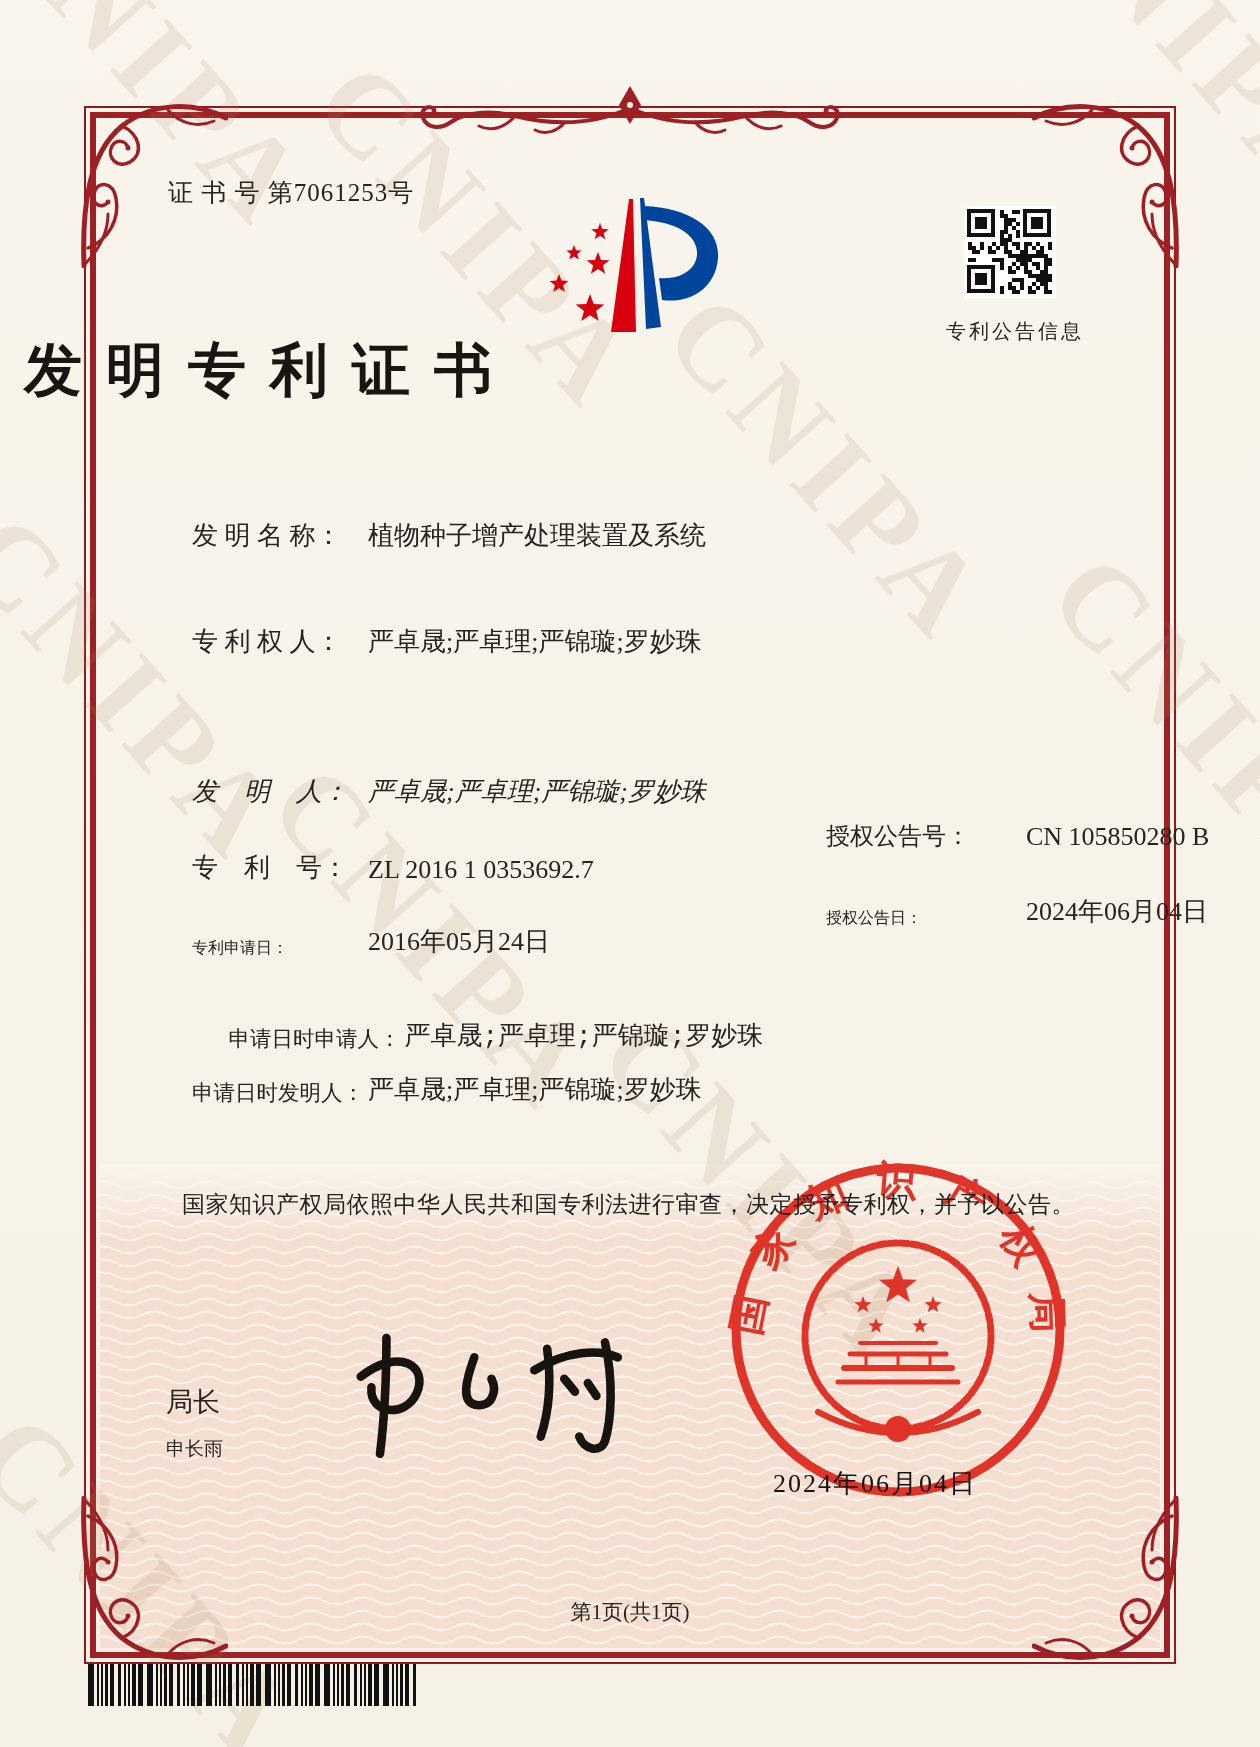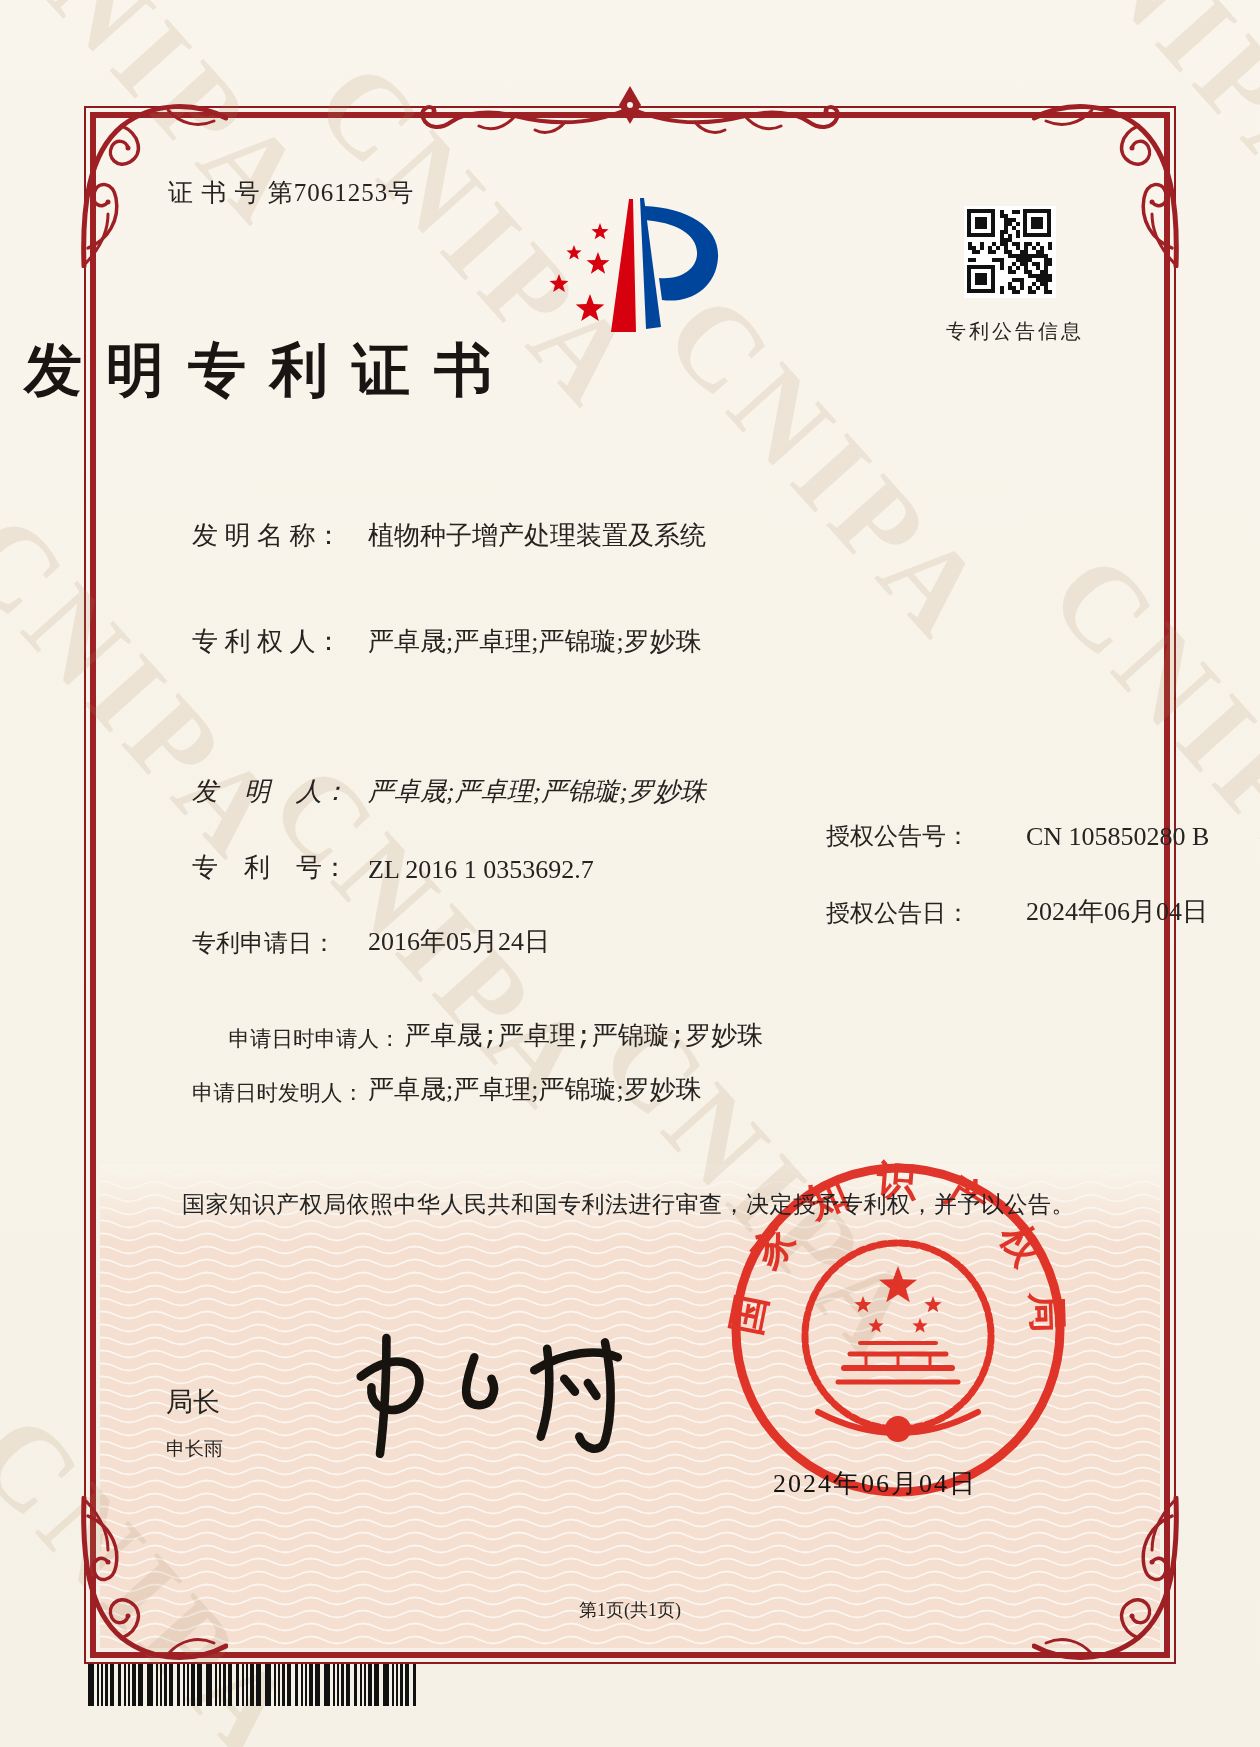--- a/index.html
+++ b/index.html
@@ -36,38 +36,38 @@
   .logo{position:absolute;left:540px;top:156px;z-index:4;}
   .qr{position:absolute;left:964px;top:206px;width:92px;height:92px;background:#fff;
       padding:3px;box-sizing:border-box;z-index:4;}
   .qr-label{position:absolute;left:930px;top:318px;width:170px;text-align:center;
       font-size:20px;letter-spacing:3px;z-index:4;}
   .title{position:absolute;left:0;right:0;top:332px;text-align:left;font-size:58px;
       font-weight:600;letter-spacing:24px;text-indent:24px;color:#181512;z-index:4;}
   
   .row{position:absolute;left:166px;font-size:26px;white-space:pre;z-index:4;}
   .row .lbl{display:inline-block;width:176px;vertical-align:bottom;}
-  .row.small-lbl .lbl{font-size:24px;}
+  .row.small-lbl .lbl{font-size:16px;}
   .row.xs-lbl .lbl{font-size:21.5px;}
   .rcol{position:absolute;left:660px;top:0;white-space:pre;}
   .rcol .lbl{display:inline-block;width:200px;font-size:24px;vertical-align:bottom;}
   
   .legal{position:absolute;left:136px;top:1184px;width:990px;font-size:23px;
       line-height:41px;letter-spacing:.5px;color:#222;z-index:4;}
   .legal .l1{text-indent:46px;}
   
   .officer-title{position:absolute;left:166px;top:1384px;font-size:27px;
       font-family:"Liberation Sans","DejaVu Sans",sans-serif;z-index:4;}
   .officer-name{position:absolute;left:166px;top:1436px;font-size:19px;
       font-family:Liberation Serif, serif;z-index:4;}
   .sig{position:absolute;left:335px;top:1312px;z-index:4;}
   .seal{position:absolute;left:726px;top:1158px;opacity:.95;z-index:3;}
   .seal-date{position:absolute;left:740px;top:1466px;width:270px;text-align:center;
       font-size:26px;letter-spacing:2px;color:#151412;z-index:5;}
-  .page-footer{position:absolute;left:0;right:0;top:1598px;text-align:center;font-size:18px;z-index:4;}
+  .page-footer{position:absolute;left:0;right:0;top:1598px;text-align:center;font-size:21px;z-index:4;}
   .barcode{position:absolute;left:88px;top:1664px;width:390px;height:42px;z-index:4;
       white-space:nowrap;overflow:hidden;}
   .barcode i{display:inline-block;height:100%;background:#111;vertical-align:top;}
 </style>
 </head>
 <body>
 
 <div class="page">
 
   <div class="wm" style="left:-60px;top:-14px;">CNIPA</div>

